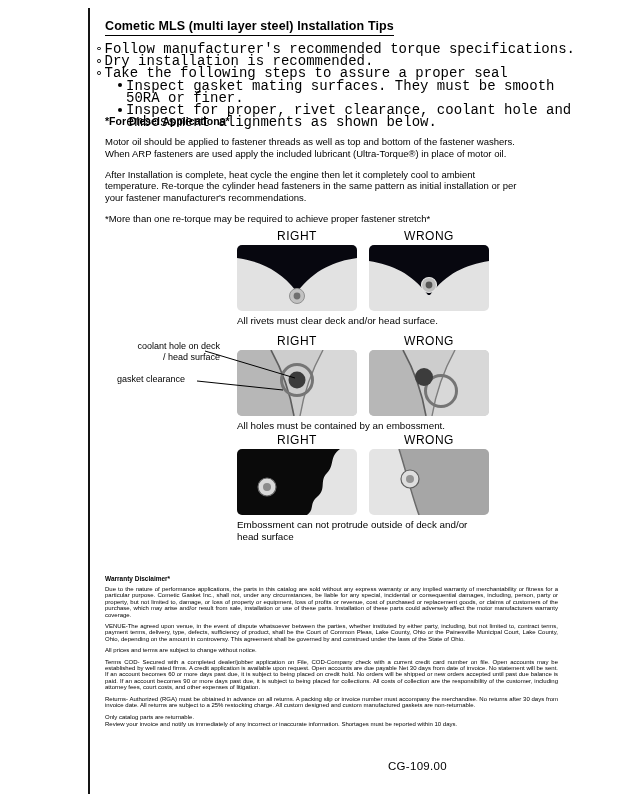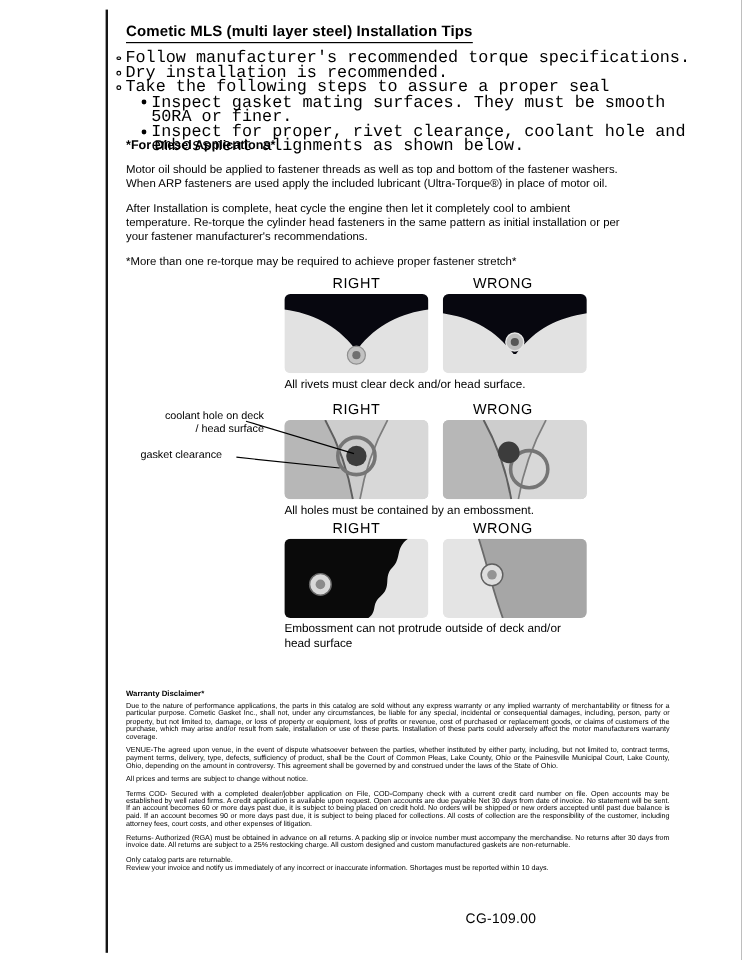--- a/index.html
+++ b/index.html
@@ -24,21 +24,21 @@
   .tip.l1 .b { width:3.5px; height:3.5px; border:1px solid #000; margin:3.8px 4px 0 0; }
   .tip.l2 { padding-left:21px; }
   .tip.l2 .b { width:4px; height:4px; background:#000; margin:3.8px 4px 0 0; }
 
   .diesel { position:absolute; left:105px; top:115px; width:414px; }
   .diesel h2 { font-size:10.5px; font-weight:bold; margin-bottom:9px; }
   .diesel p { font-size:9.5px; line-height:11.8px; margin-bottom:9px; }
 
   .diagrams { position:absolute; left:237px; top:229px; width:252px; height:300px; }
   .drow { position:absolute; left:0; width:252px; }
-  .dheads { display:flex; gap:2px; font-size:12px; letter-spacing:0.5px; }
+  .dheads { display:flex; gap:12px; font-size:12px; letter-spacing:0.5px; }
   .dheads span { width:120px; text-align:center; }
   .dpanels { display:flex; gap:12px; margin-top:2px; }
   .dpanels svg { width:120px; height:66px; border-radius:5px; overflow:hidden; display:block; }
   .dcaption { font-size:9.8px; margin-top:4px; line-height:11.5px; }
 
   .ann { position:absolute; font-size:9px; line-height:10.5px; }
   .ann1 { left:136px; top:341px; width:84px; text-align:right; }
   .ann2 { left:117px; top:374px; width:100px; }
   .leaders { position:absolute; left:195px; top:342px; width:110px; height:55px; }
 

